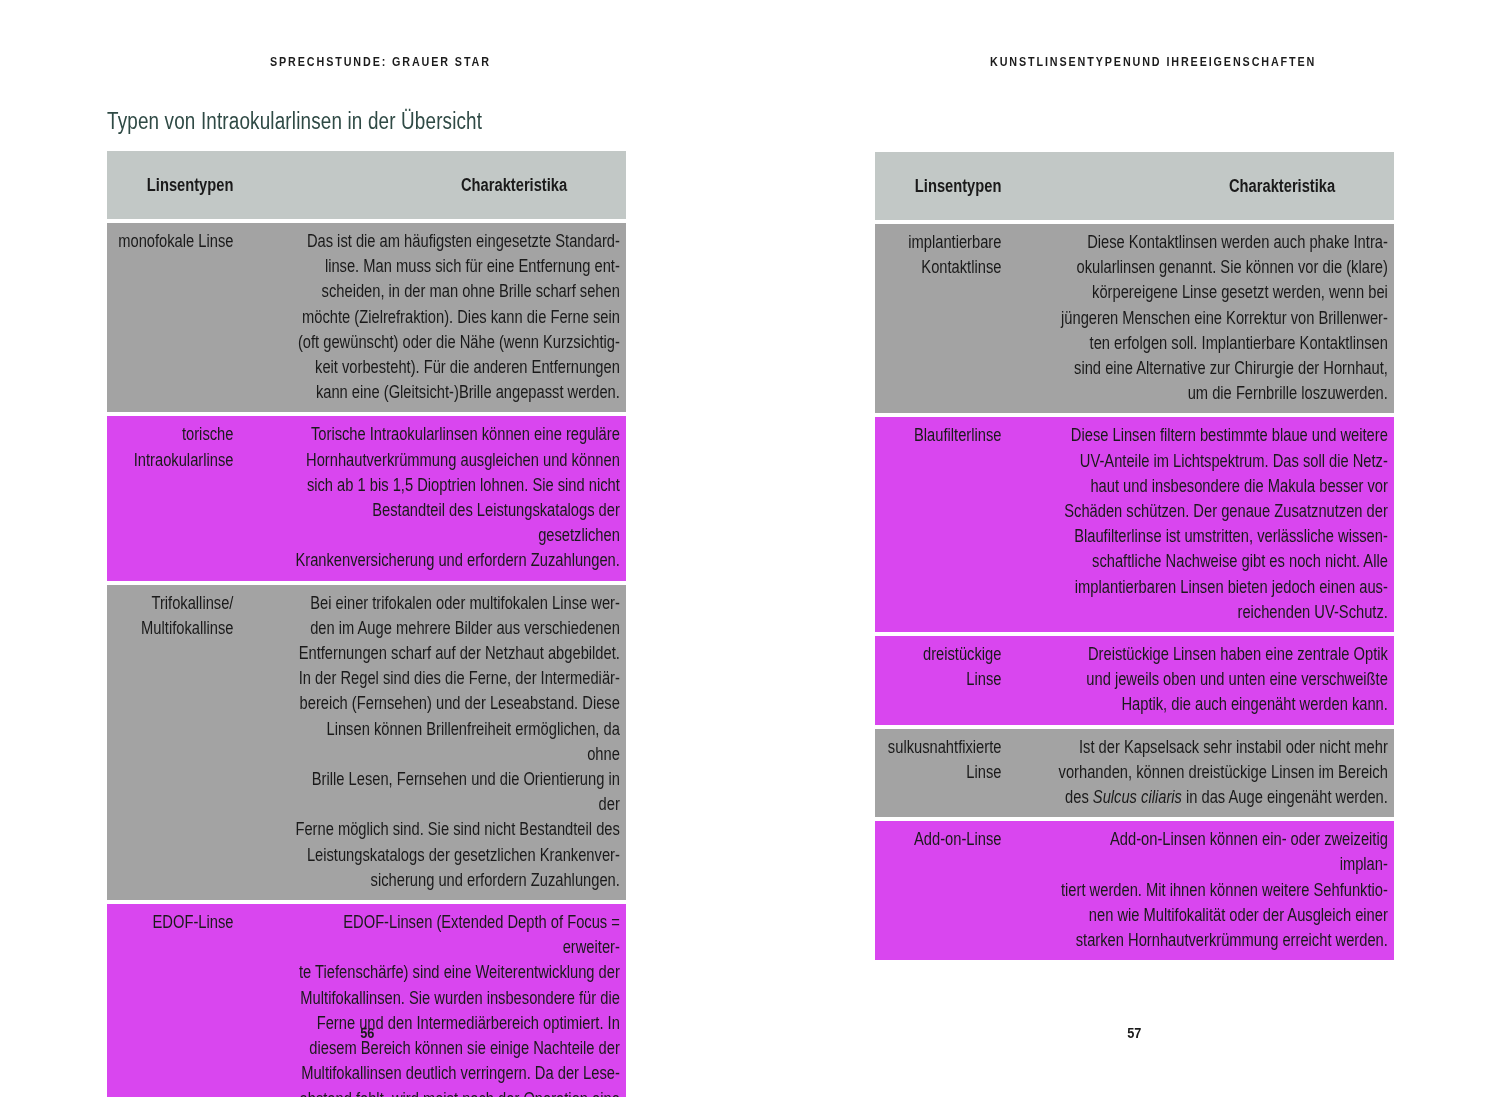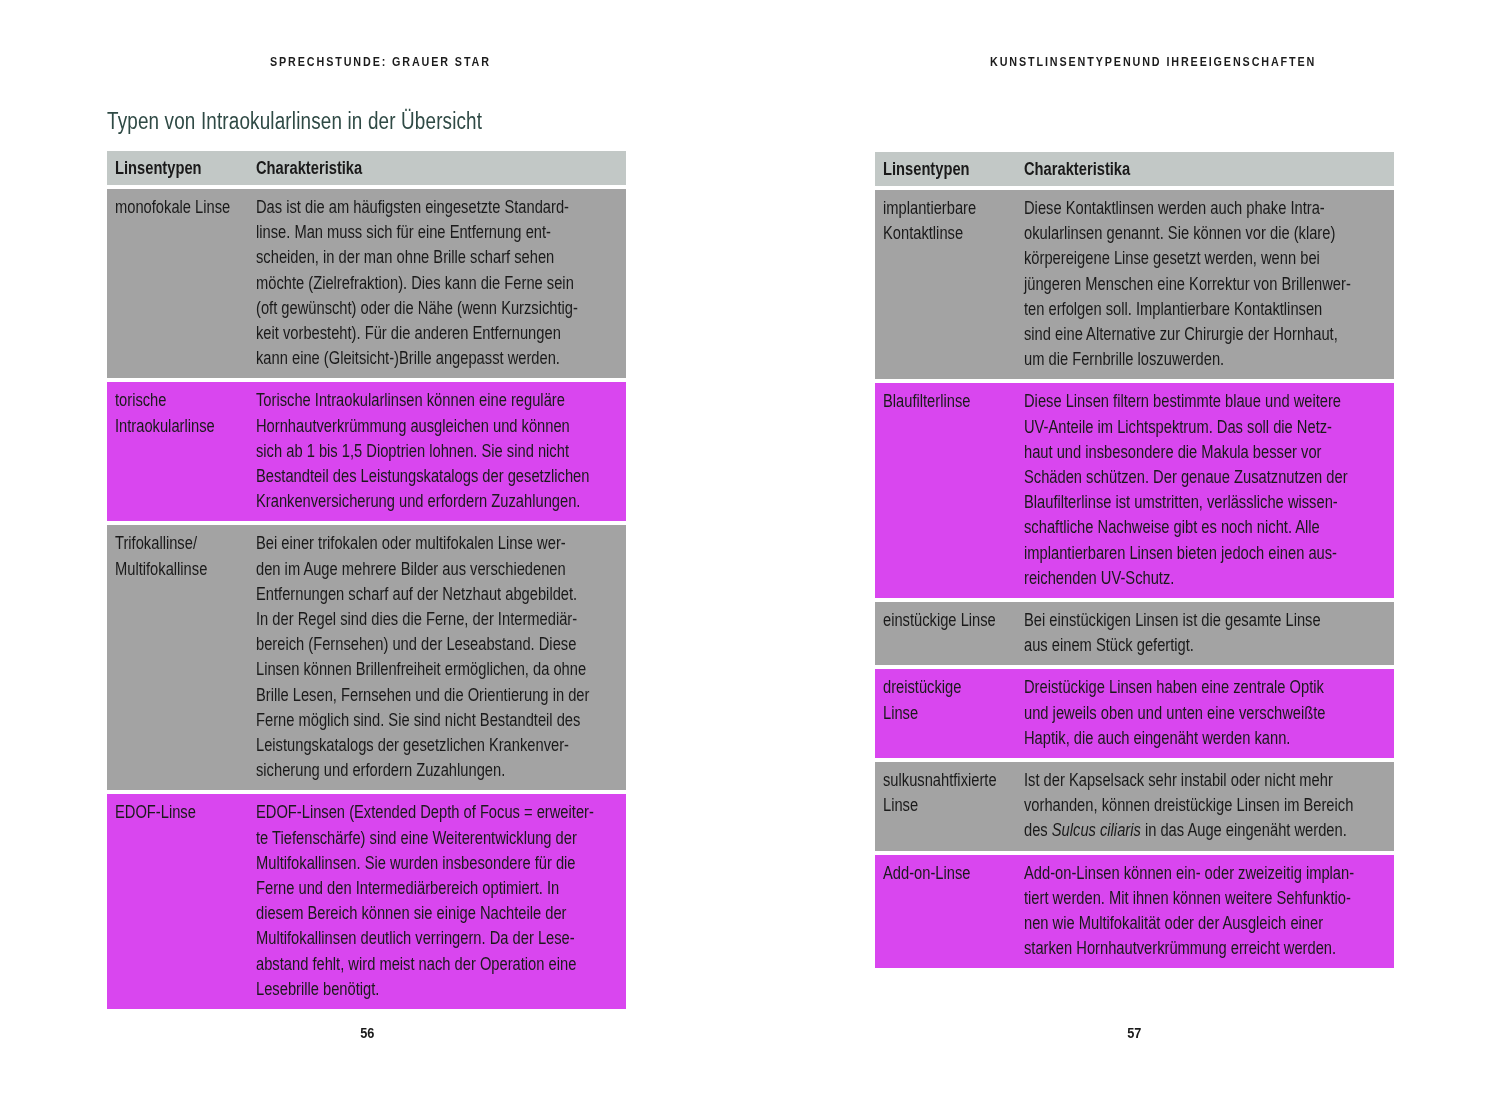--- a/index.html
+++ b/index.html
@@ -10,21 +10,21 @@
   .page.right { left:750px; width:750px; }
   .running-head { position:absolute; top:55px; font-size:12.5px; font-weight:bold;
     letter-spacing:2.2px; text-transform:uppercase; color:#1c1c1c; transform:scaleX(0.86); transform-origin:left top; white-space:nowrap;}
   .left .running-head { left:270px; }
   .right .running-head { left:240px; }
   .section-title { position:absolute; left:107px; top:108px; font-size:23px; color:#2f4a45;
     transform:scaleX(0.82); transform-origin:left top; white-space:nowrap; letter-spacing:0.2px; }
   table.lens { position:absolute; width:519px; border-collapse:separate; border-spacing:0 4px; }
   .left table.lens { left:107px; top:147px; }
   .right table.lens { left:125px; top:148px; }
-  table.lens th, table.lens td { vertical-align:top; text-align:left; padding:0; }
+  table.lens th, table.lens td { vertical-align:top; text-align:right; padding:17px; }
   table.lens th { background:#c2c8c6; font-weight:bold; font-size:17.5px; height:34px; line-height:34px; }
   table.lens td { font-size:17.5px; line-height:25.2px; padding-top:6px; padding-bottom:7px; }
   .c1 { width:141px; padding-left:8px !important; }
   .c2 { padding-right:6px !important; }
   .cell-inner { display:block; transform:scaleX(0.84); transform-origin:left top; white-space:pre-line; }
   .cell-inner.wide { width:119%; }
   tr.dark td { background:#a3a3a3; }
   tr.light td { background:#d946ef; }
   .page-number { position:absolute; top:1024px; font-size:15px; font-weight:bold; transform:scaleX(0.85); }
   .left .page-number { left:359px; }
@@ -147,29 +147,20 @@
             <span class="cell-inner wide">Diese Linsen filtern bestimmte blaue und weitere
 UV-Anteile im Lichtspektrum. Das soll die Netz-
 haut und insbesondere die Makula besser vor
 Schäden schützen. Der genaue Zusatznutzen der
 Blaufilterlinse ist umstritten, verlässliche wissen-
 schaftliche Nachweise gibt es noch nicht. Alle
 implantierbaren Linsen bieten jedoch einen aus-
 reichenden UV-Schutz.</span>
           </td>
     </tr>
-    <tr class="dark">
-      <td class="c1">
-            <span class="cell-inner">einstückige Linse</span>
-          </td>
-      <td class="c2">
-            <span class="cell-inner wide">Bei einstückigen Linsen ist die gesamte Linse
-aus einem Stück gefertigt.</span>
-          </td>
-    </tr>
     <tr class="light">
       <td class="c1">
             <span class="cell-inner">dreistückige
 Linse</span>
           </td>
       <td class="c2">
             <span class="cell-inner wide">Dreistückige Linsen haben eine zentrale Optik
 und jeweils oben und unten eine verschweißte
 Haptik, die auch eingenäht werden kann.</span>
           </td>

